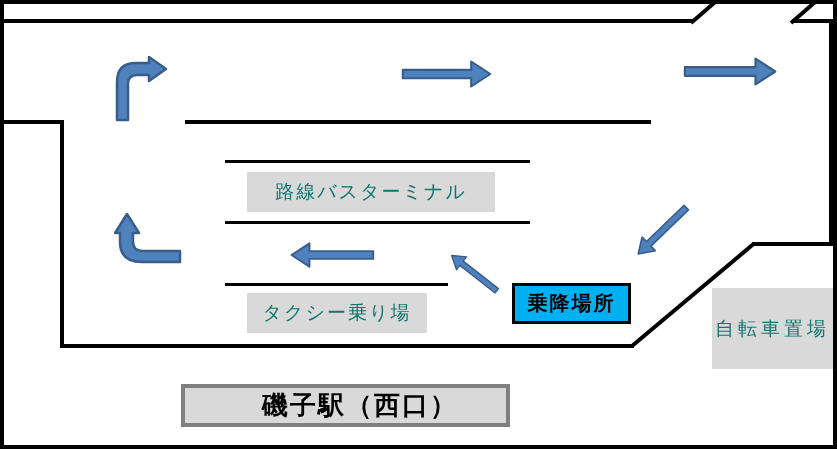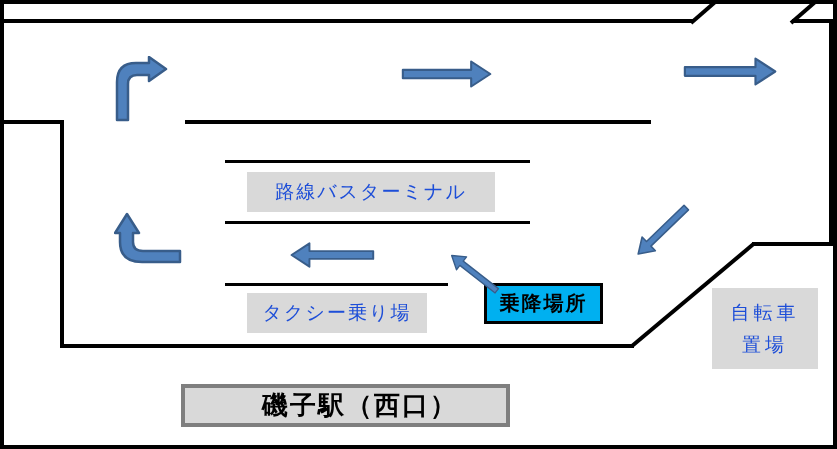--- a/index.html
+++ b/index.html
@@ -14,34 +14,34 @@
     position:absolute; inset:0;
     border:4px solid var(--line-color,#000);
     box-sizing:border-box;
   }
   .ln { position:absolute; background:var(--line-color,#000); }
   .diag { transform-origin:left center; }
   .graybox {
     position:absolute;
     background:var(--label-box-bg,#d9d9d9);
     display:flex; align-items:center; justify-content:center;
-    color:#1d4ed8; box-sizing:border-box;
+    color:#0f766e; box-sizing:border-box;
   }
   .road-title {
     position:absolute; left:300px; top:26px; width:240px;
     text-align:center; font-size:24px; font-weight:bold;
     letter-spacing:16px; text-indent:16px; color:#000;
     white-space:nowrap;
   }
   .bus-terminal { left:247px; top:172px; width:248px; height:40px; font-size:19px; letter-spacing:2px; }
   .taxi        { left:247px; top:293px; width:180px; height:40px; font-size:19px; letter-spacing:2px; }
-  .bicycle     { left:712px; top:288px; width:106px; height:81px;
-                 flex-direction:column; font-size:19px; letter-spacing:4px; line-height:1.65; }
+  .bicycle     { left:712px; top:288px; width:121px; height:81px;
+                 font-size:19px; letter-spacing:4px; line-height:1.65; }
   .boarding {
-    position:absolute; left:484px; top:283px; width:119px; height:41px;
+    position:absolute; left:512px; top:283px; width:119px; height:41px;
     background:var(--boarding-box-bg,#00b0f0);
     border:3px solid #000; box-sizing:border-box;
     display:flex; align-items:center; justify-content:center;
     font-size:20px; font-weight:bold; letter-spacing:2px; color:#000;
   }
   .station {
     position:absolute; left:181px; top:384px; width:329px; height:43px;
     background:var(--label-box-bg,#d9d9d9);
     border:4px solid var(--station-box-border,#7f7f7f); box-sizing:border-box;
     display:flex; align-items:center; justify-content:center;

